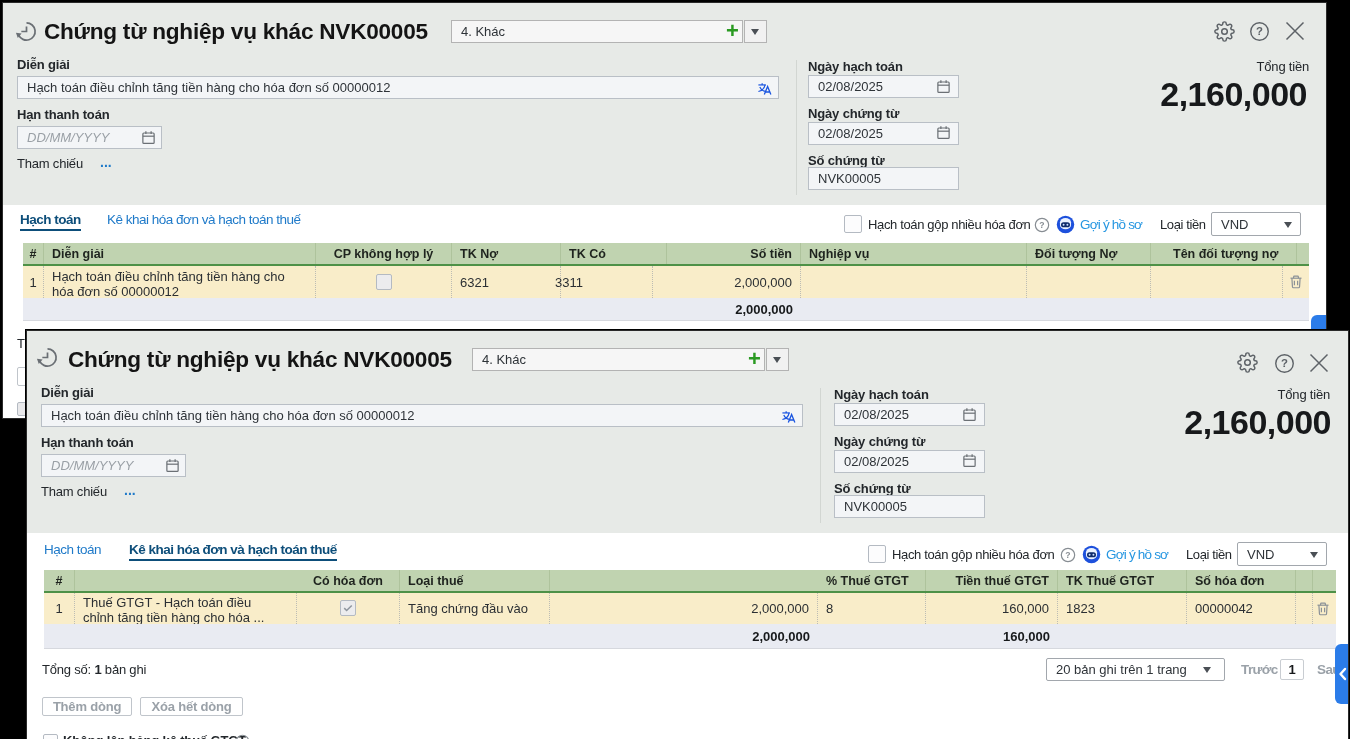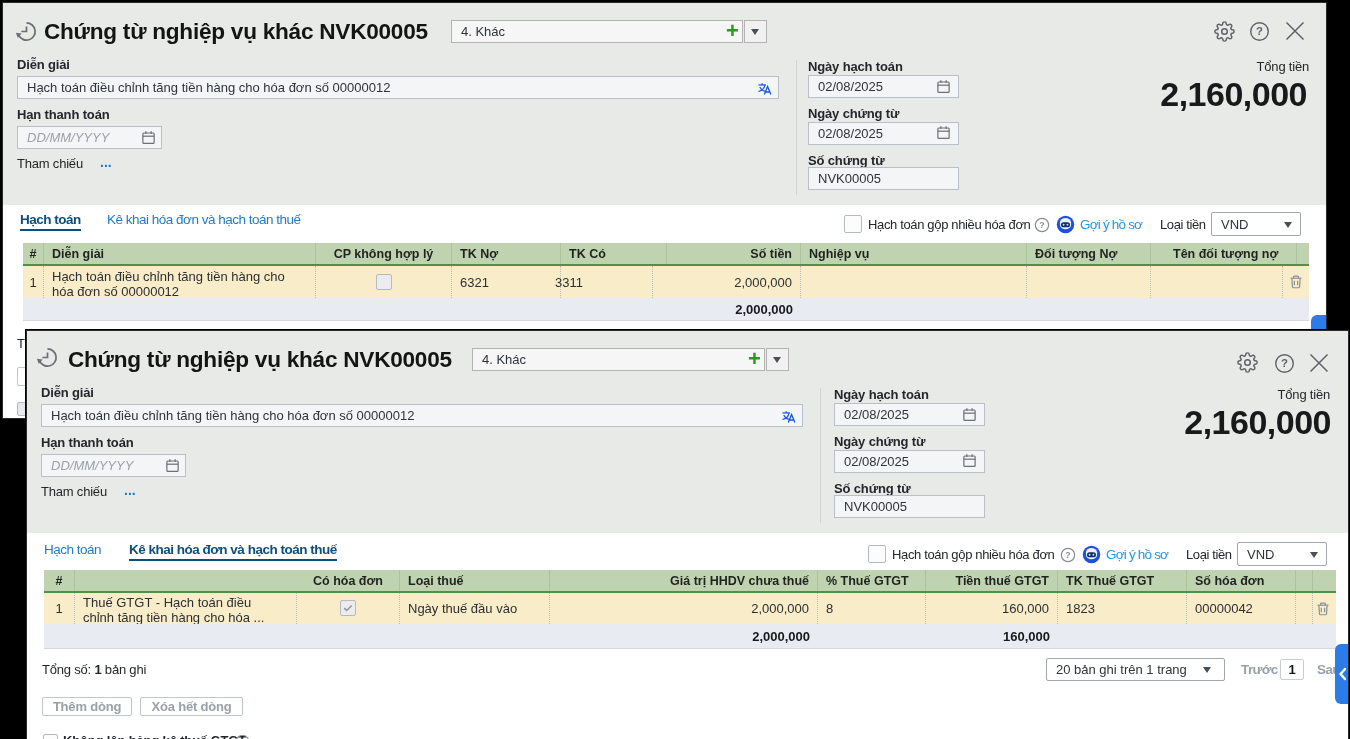--- a/index.html
+++ b/index.html
@@ -255,37 +255,36 @@
  <div class="abs tab-i" style="left:1079px;top:216px;letter-spacing:-0.8px;color:#2596e1;">Gợi ý hồ sơ</div>
  <div class="abs lblr" style="left:1159px;top:216px;letter-spacing:-0.4px;">Loại tiền</div>
  <div class="sel" style="left:1210px;top:211px;width:90px;height:24px;">VND</div>
  <div class="tri" style="left:1283px;top:221px;"></div>
 
  <div class="tbl" style="left:17px;top:239px;width:1292px;height:75px;">
   <div class="thead">
    <div class="th ctr" style="left:0;width:31px;">#</div>
    <div class="th ctr" style="left:253px;width:103px;">Có hóa đơn</div>
    <div class="th" style="left:356px;width:150px;">Loại thuế</div>
-   <div class="th num" style="left:506px;width:268px;">Giá trị HHDV chưa thuế</div>
    <div class="th" style="left:774px;width:108px;">% Thuế GTGT</div>
    <div class="th num" style="left:882px;width:132px;">Tiền thuế GTGT</div>
    <div class="th" style="left:1014px;width:129px;">TK Thuế GTGT</div>
    <div class="th" style="left:1143px;width:109px;">Số hóa đơn</div>
    <div class="th" style="left:1252px;width:13px;"></div>
    <div class="th" style="left:1265px;width:27px;border-right:none;"></div>
   </div>
   <div class="trow" style="top:23px;height:31px;">
    <div class="td ctr" style="left:0;width:31px;">1</div>
    <div class="td" style="left:31px;width:222px;align-items:flex-start;padding-top:2px;white-space:normal;line-height:15px;">Thuế GTGT - Hạch toán điều<br>chỉnh tăng tiền hàng cho hóa ...</div>
    <div class="td" style="left:253px;width:103px;"></div>
    <div class="cb" style="left:296px;top:7px;width:16px;height:16px;background:#ececee;"></div>
    <svg class="abs" style="left:298px;top:9px" width="12" height="12" viewBox="0 0 16 16" fill="none" stroke="#8f969e" stroke-width="2">
     <path d="M3 8.2 l3.2 3.2 L13 4.6"></path>
    </svg>
-   <div class="td" style="left:356px;width:150px;">Ngày thuế đầu vào</div>
+   <div class="td" style="left:356px;width:150px;">Tăng chứng đầu vào</div>
    <div class="td num" style="left:506px;width:268px;">2,000,000</div>
    <div class="td" style="left:774px;width:108px;">8</div>
    <div class="td num" style="left:882px;width:132px;">160,000</div>
    <div class="td" style="left:1014px;width:129px;">1823</div>
    <div class="td" style="left:1143px;width:109px;">00000042</div>
    <div class="td" style="left:1252px;width:13px;"></div>
    <div class="td" style="left:1265px;width:27px;border-right:none;"></div>
    <svg class="abs" style="left:1271px;top:8px" width="16" height="16" viewBox="0 0 16 16" fill="none" stroke="#8b9197" stroke-width="1.2">
     <path d="M2.5 4.2 h11"></path>
           <path d="M5.6 4.2 V3 a.8.8 0 0 1 .8-.8 h3.2 a.8.8 0 0 1 .8.8 V4.2"></path>

